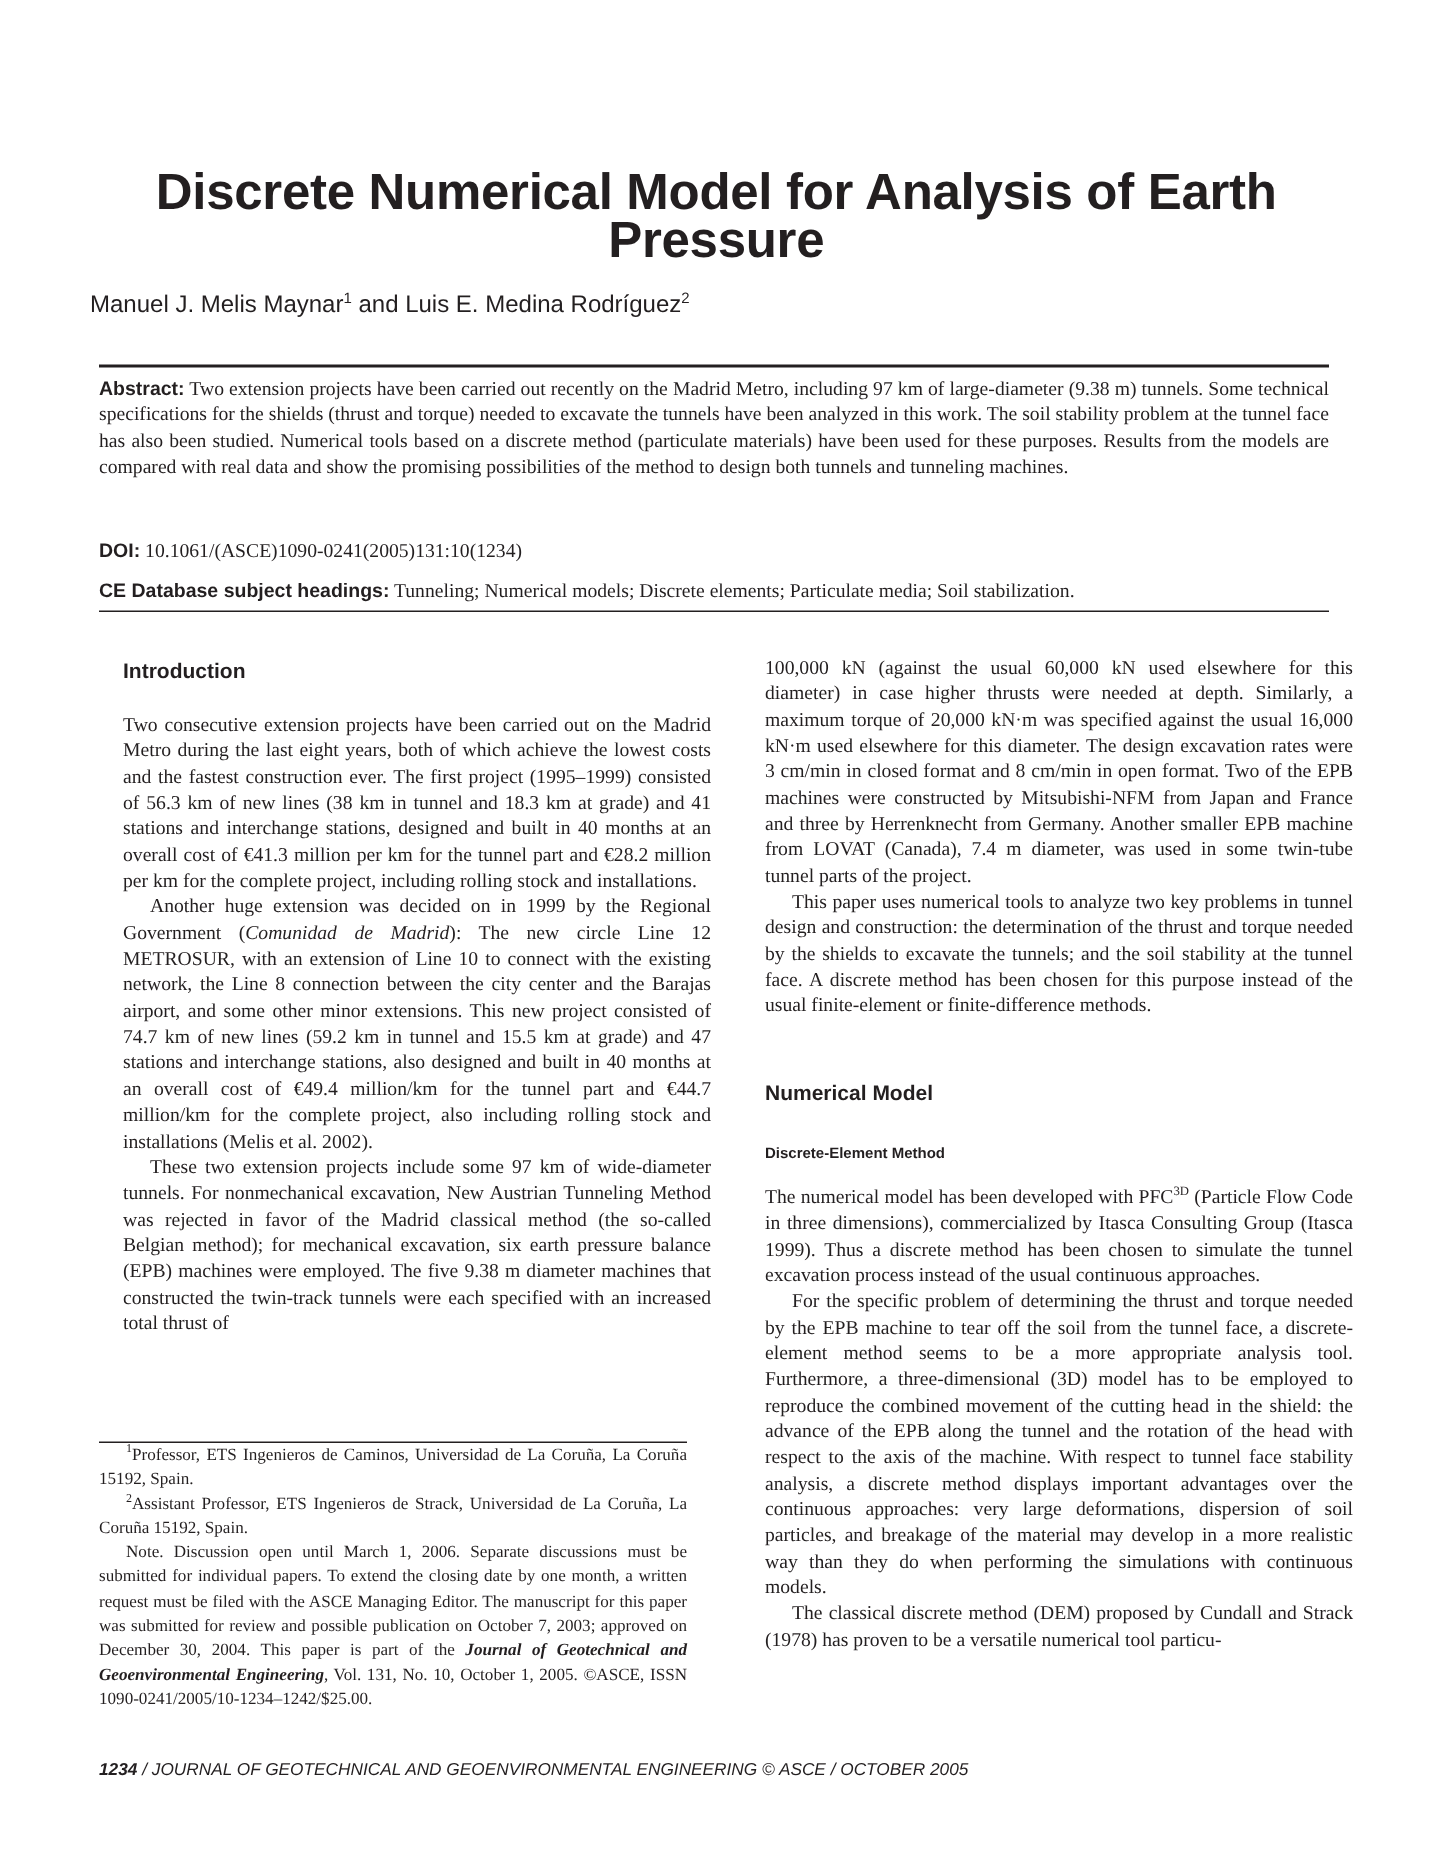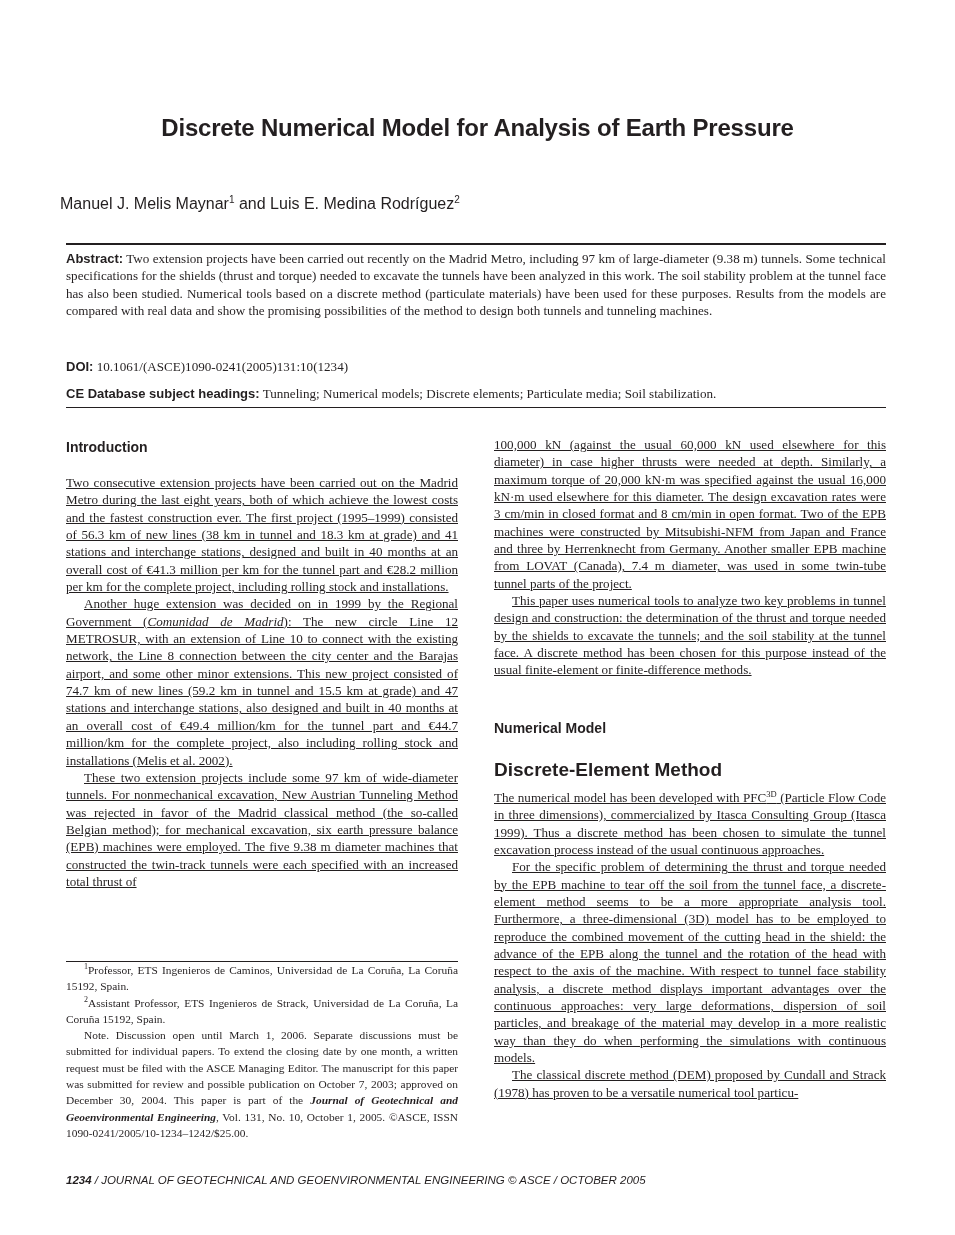--- a/index.html
+++ b/index.html
@@ -1,44 +1,44 @@
 <!DOCTYPE html>
 <html><head>
 <meta charset="utf-8">
 <style>
   html, body { margin: 0; padding: 0; background: #ffffff; }
   body { width: 955px; height: 1235px; position: relative; overflow: hidden; color: #231f20; }
   .title {
     position: absolute; left: 60px; width: 835px; top: 112px;
     text-align: center; font-family: "Liberation Sans", sans-serif; font-weight: bold;
-    font-size: 24px; line-height: 32px; letter-spacing: -0.2px; color: #231f20;
+    font-size: 34px; line-height: 32px; letter-spacing: -0.2px; color: #231f20;
   }
   .authors {
     position: absolute; left: 60px; width: 835px; top: 194px;
     font-family: "Liberation Sans", sans-serif; font-size: 16px; line-height: 20px;
   }
   .authors sup { font-size: 10px; line-height: 0; }
   .rule-thick { position: absolute; left: 66px; width: 820px; height: 2px; background: #231f20; }
   .rule-thin { position: absolute; left: 66px; width: 820px; height: 1px; background: #231f20; }
   .abstract {
     position: absolute; left: 66px; width: 820px; top: 250px;
     font-family: "Liberation Serif", serif; font-size: 13.1px; line-height: 17.4px; text-align: justify;
   }
   .label-bold { font-family: "Liberation Sans", sans-serif; font-weight: bold; font-size: 13px; }
   .meta-line {
     position: absolute; left: 66px; width: 820px;
     font-family: "Liberation Serif", serif; font-size: 13.1px; line-height: 17px;
   }
-  .col { position: absolute; width: 392px; font-family: "Liberation Serif", serif; font-size: 13.1px; line-height: 17.35px; }
+  .col { position: absolute; width: 392px; font-family: "Liberation Serif", serif; font-size: 13.1px; line-height: 17.35px; margin-left: 16px; }
   .col-left { left: 66px; }
   .col-right { left: 494px; }
-  .col p { margin: 0; text-align: justify; text-decoration: underline; }
+  .col p { margin: 0; text-align: justify; }
   .col p.indent { text-indent: 18px; }
   .h1 { font-family: "Liberation Sans", sans-serif; font-weight: bold; font-size: 14px; line-height: 18px; }
-  .h2 { font-family: "Liberation Sans", sans-serif; font-weight: bold; font-size: 19px; line-height: 18px; }
+  .h2 { font-family: "Liberation Sans", sans-serif; font-weight: bold; font-size: 10px; line-height: 18px; }
   .foot {
     position: absolute; left: 66px; width: 392px; top: 962px;
     font-family: "Liberation Serif", serif; font-size: 11.4px; line-height: 16.3px;
   }
   .foot p { margin: 0; text-align: justify; text-indent: 18px; }
   .foot sup { font-size: 8px; line-height: 0; }
   .foot-rule { position: absolute; left: 66px; width: 392px; top: 961px; height: 1px; background: #231f20; }
   .running {
     position: absolute; left: 66px; top: 1173px;
     font-family: "Liberation Sans", sans-serif; font-size: 11.5px; line-height: 14px; font-style: italic;

